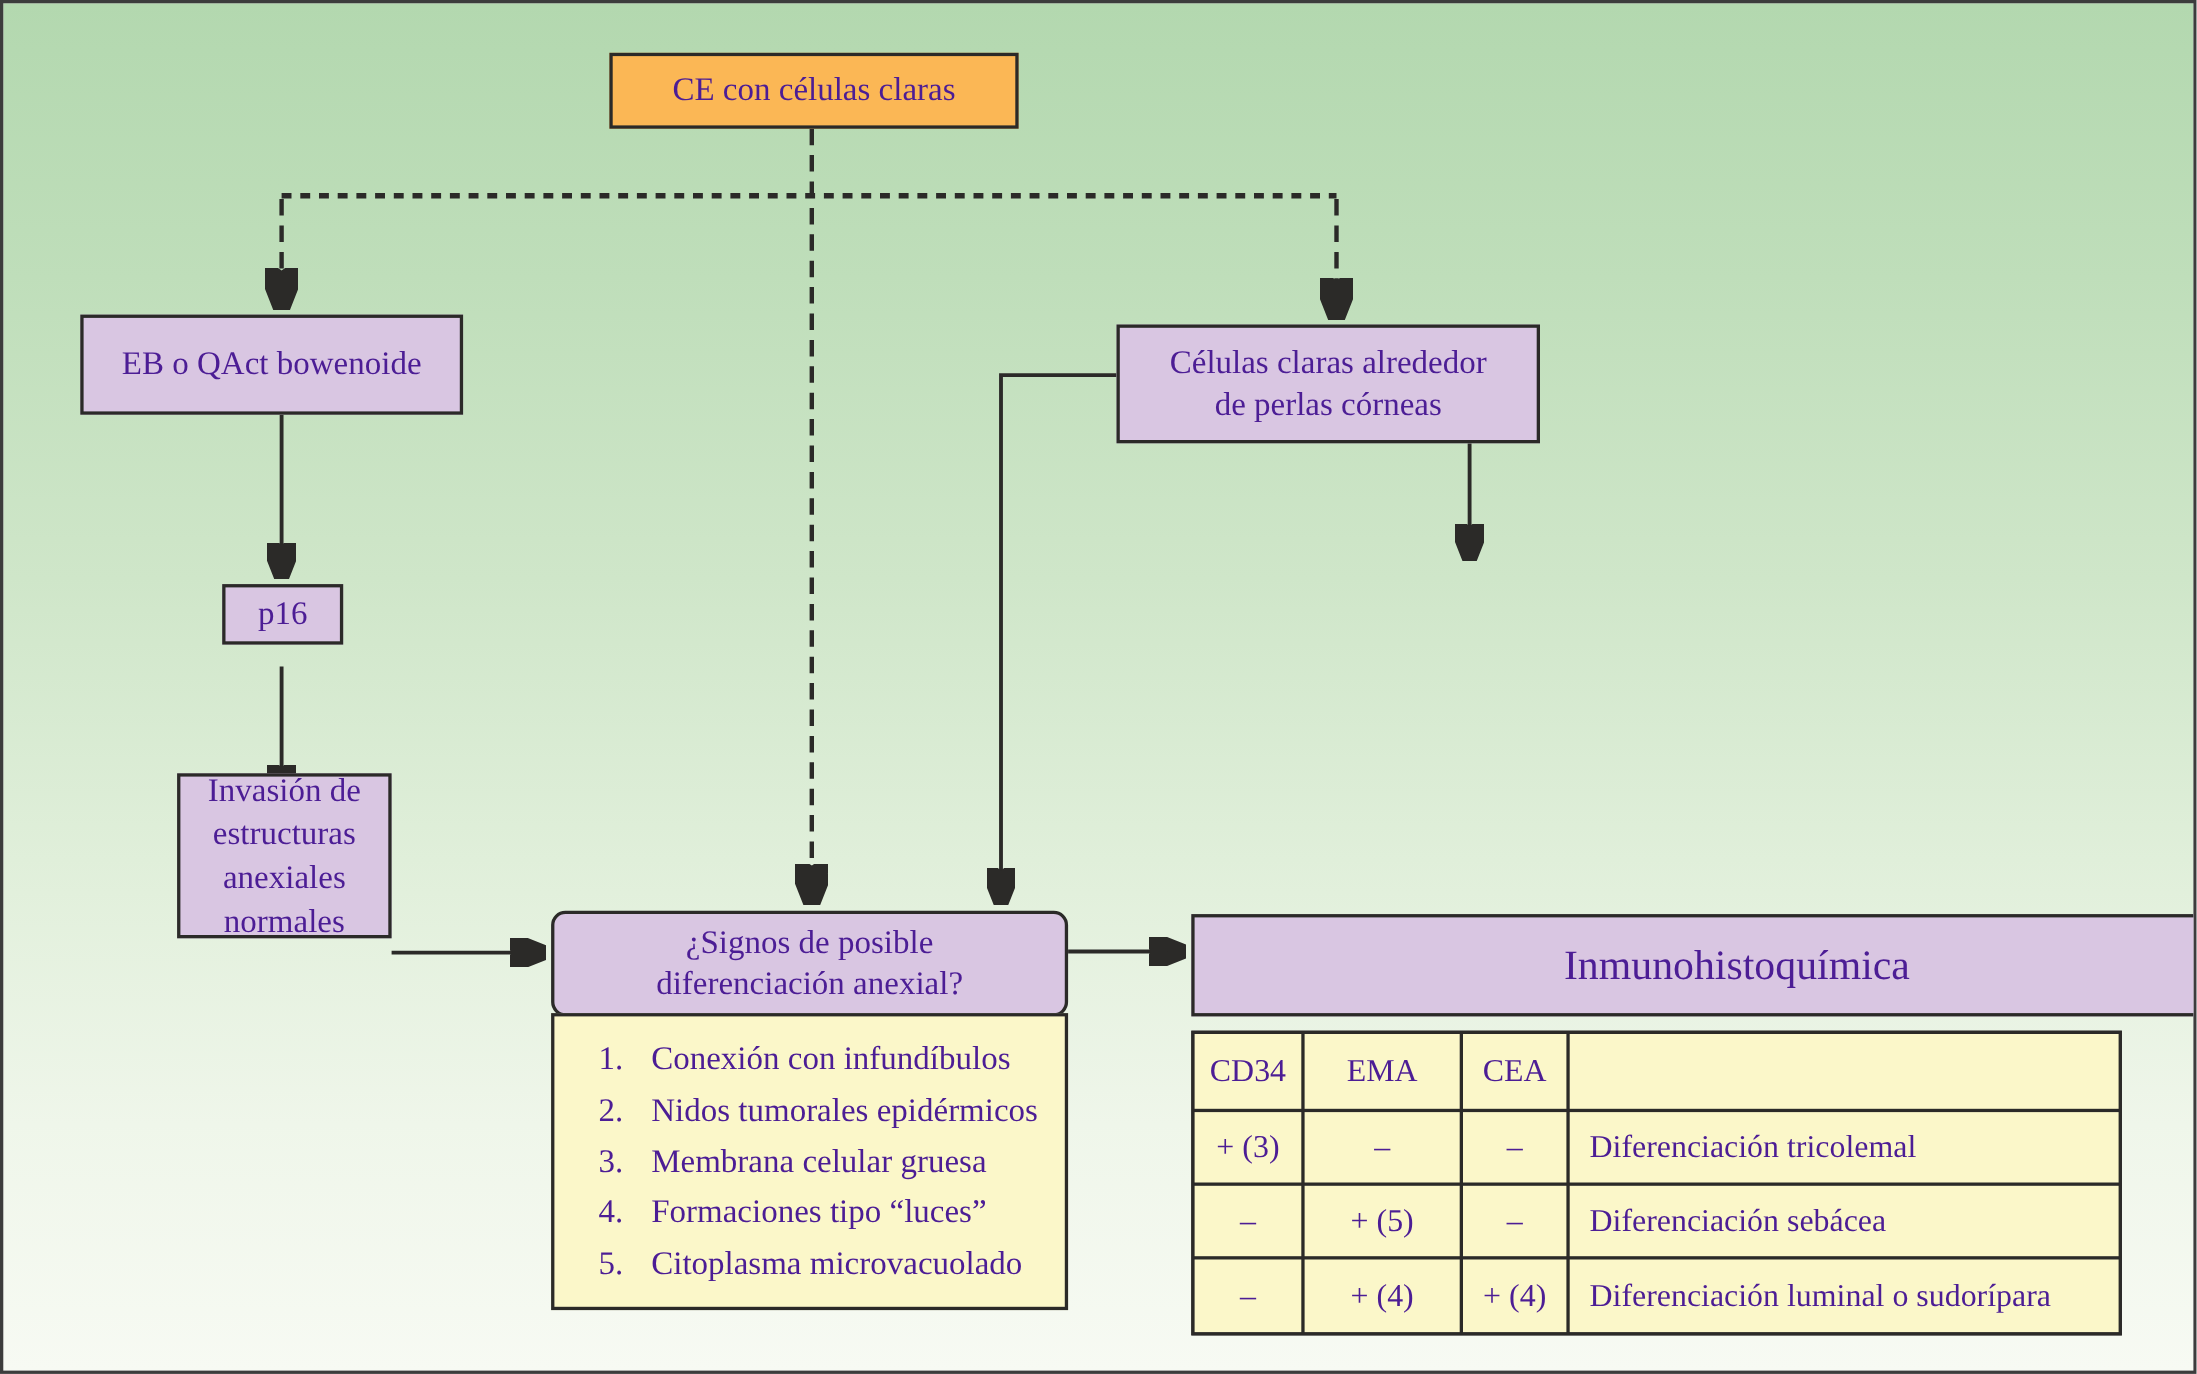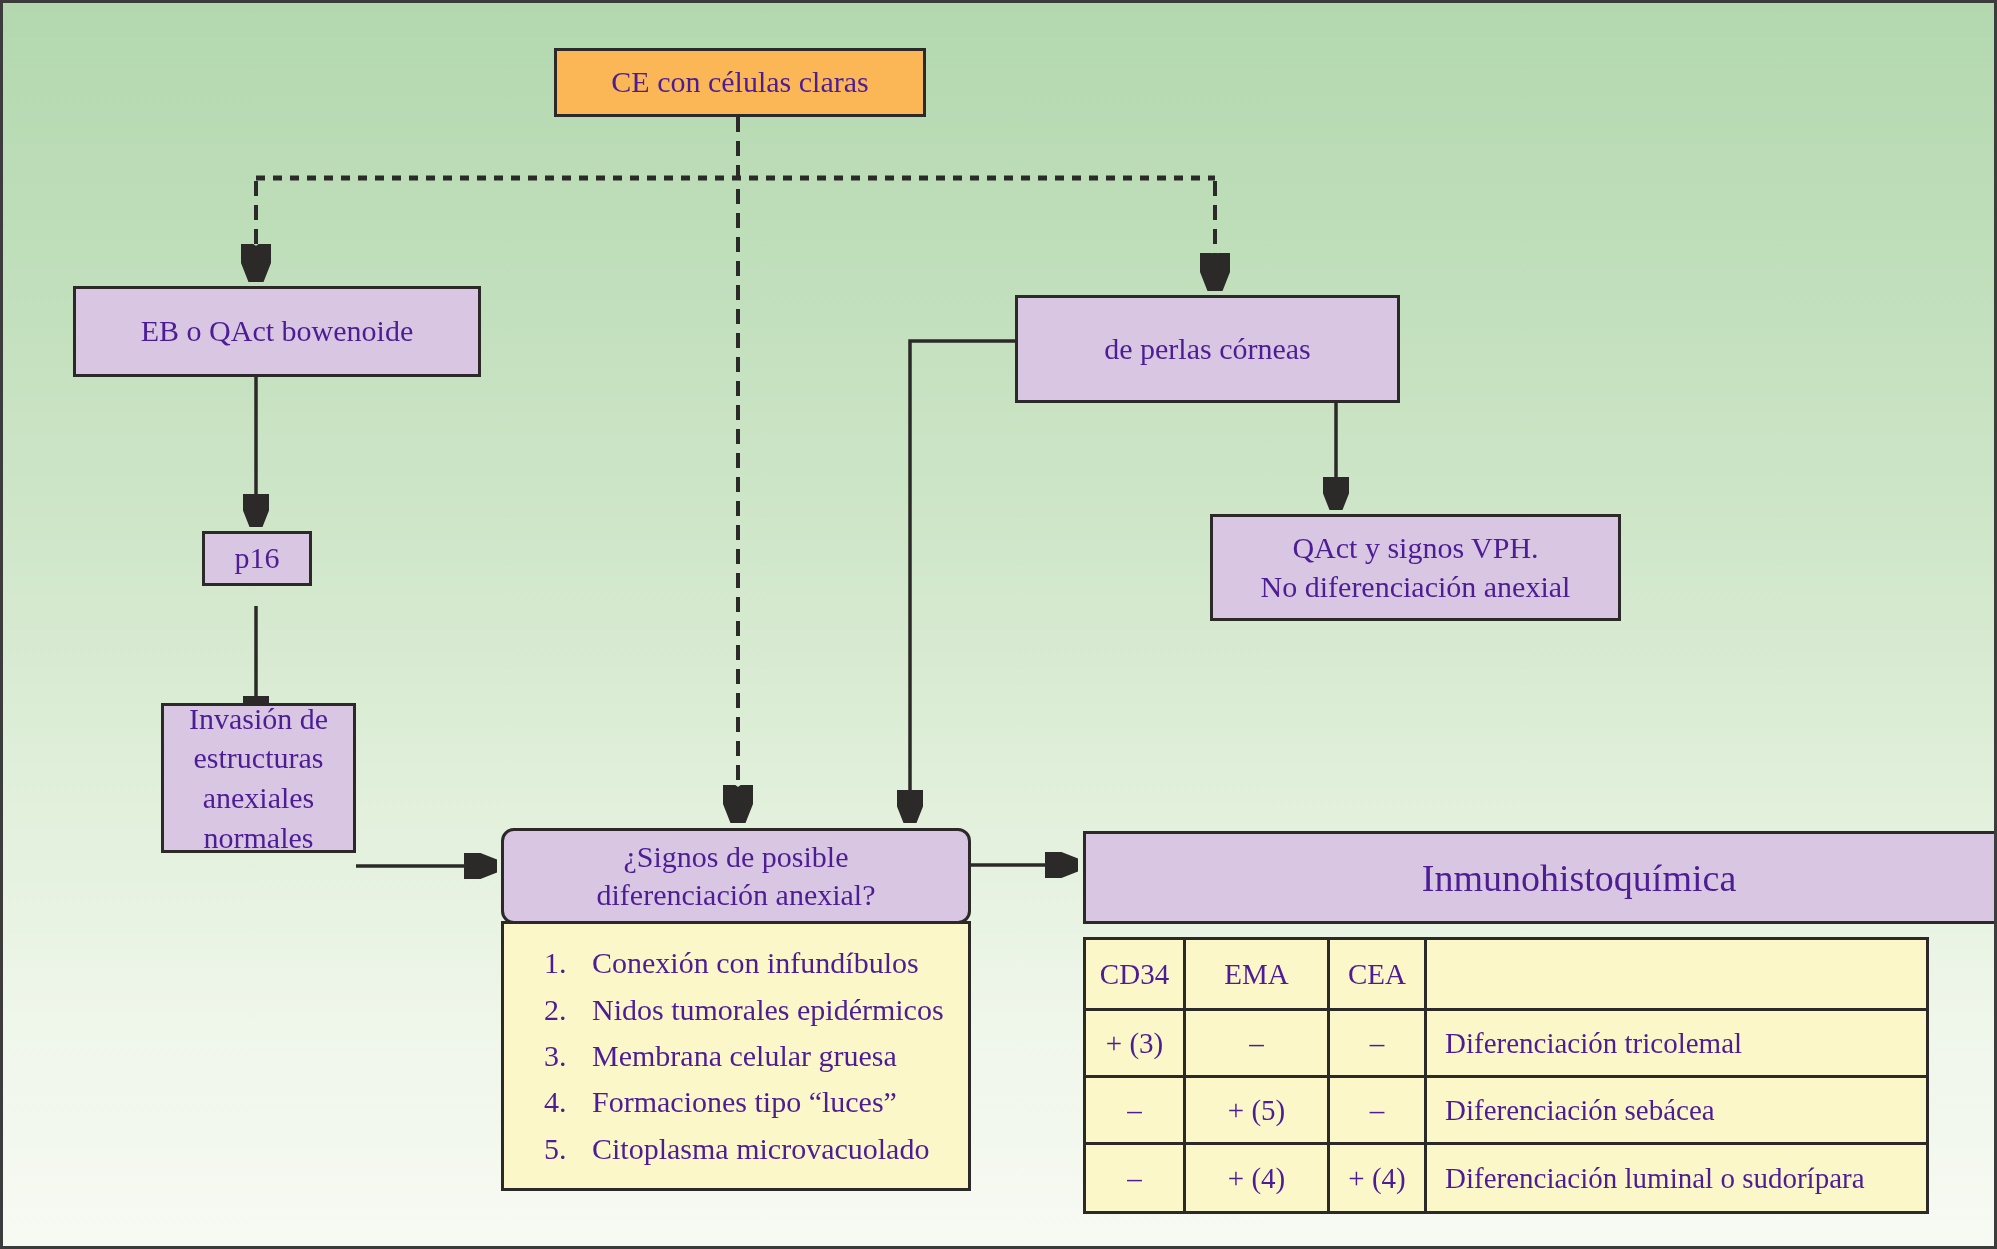--- a/index.html
+++ b/index.html
@@ -20,21 +20,21 @@
   .node{
     position:absolute;box-sizing:border-box;
     border:3px solid #2b2a28;
     display:flex;flex-direction:column;align-items:center;justify-content:center;
     text-align:center;line-height:1.28;font-size:30px;
   }
   .purple{background:#d9c6e2;}
   .orange{background:#fbb755;}
   .yellow{background:#fbf7c9;}
   .node-ce{left:551px;top:45px;width:372px;height:69px;}
-  .node-eb{left:70px;top:283px;width:408px;height:91px;}
+  .node-eb{left:70px;top:283px;width:348px;height:91px;}
   .node-p16{left:199px;top:528px;width:110px;height:55px;}
   .node-invasion{left:158px;top:700px;width:195px;height:150px;line-height:1.32;}
   .node-celulas{left:1012px;top:292px;width:385px;height:108px;}
   .node-qact{left:1207px;top:511px;width:411px;height:107px;}
   .node-signos{left:498px;top:825px;width:470px;height:96px;border-radius:13px;}
   .signos-list{
     position:absolute;box-sizing:border-box;
     left:498px;top:918px;width:470px;height:270px;
     border:3px solid #2b2a28;
     display:flex;flex-direction:column;justify-content:space-evenly;
@@ -95,27 +95,24 @@
   </div>
 
   <div class="node purple node-invasion">
     <span>Invasión de</span>
     <span>estructuras</span>
     <span>anexiales</span>
     <span>normales</span>
   </div>
 
   <div class="node purple node-celulas">
+    <span>Células claras alrededor</span>
     <span>de perlas córneas</span>
   </div>
 
-  <div class="node purple node-qact">
-    <span>QAct y signos VPH.</span>
-    <span>No diferenciación anexial</span>
-  </div>
 
   <div class="node purple node-signos">
     <span>¿Signos de posible</span>
     <span>diferenciación anexial?</span>
   </div>
 
   <div class="signos-list yellow">
     <div class="signos-item">
       <span>1.</span>
       <span>Conexión con infundíbulos</span>

